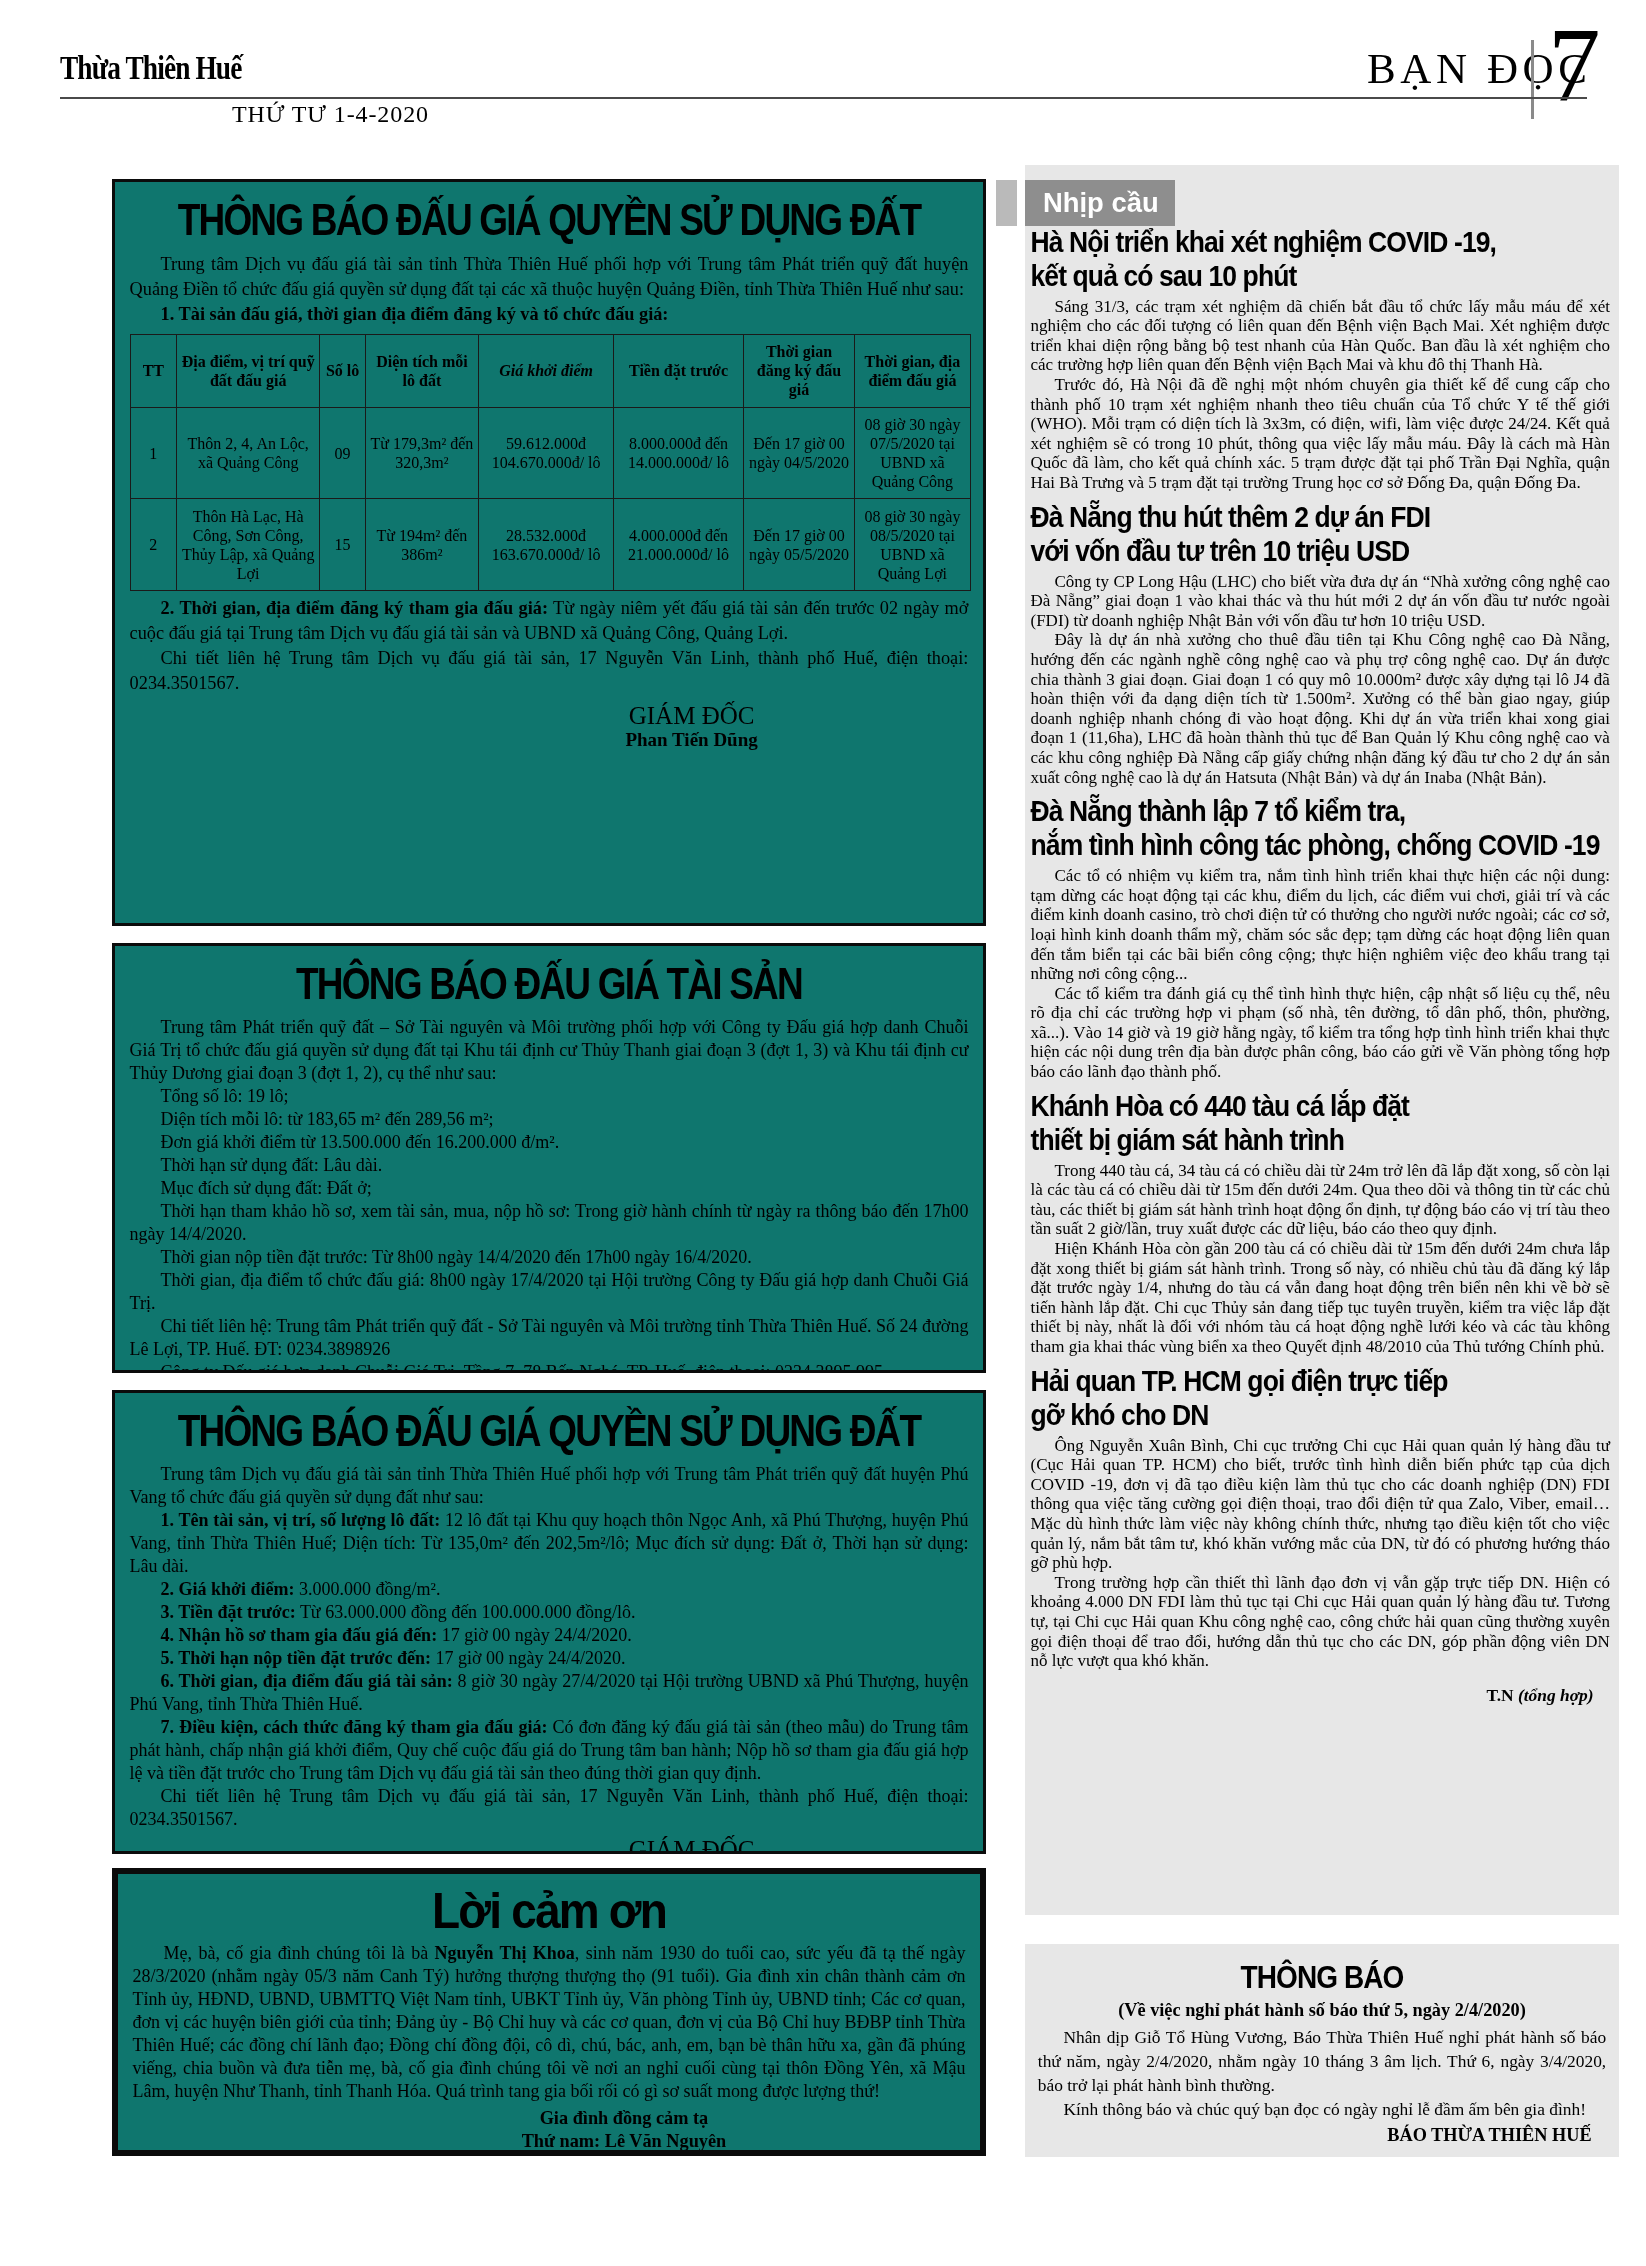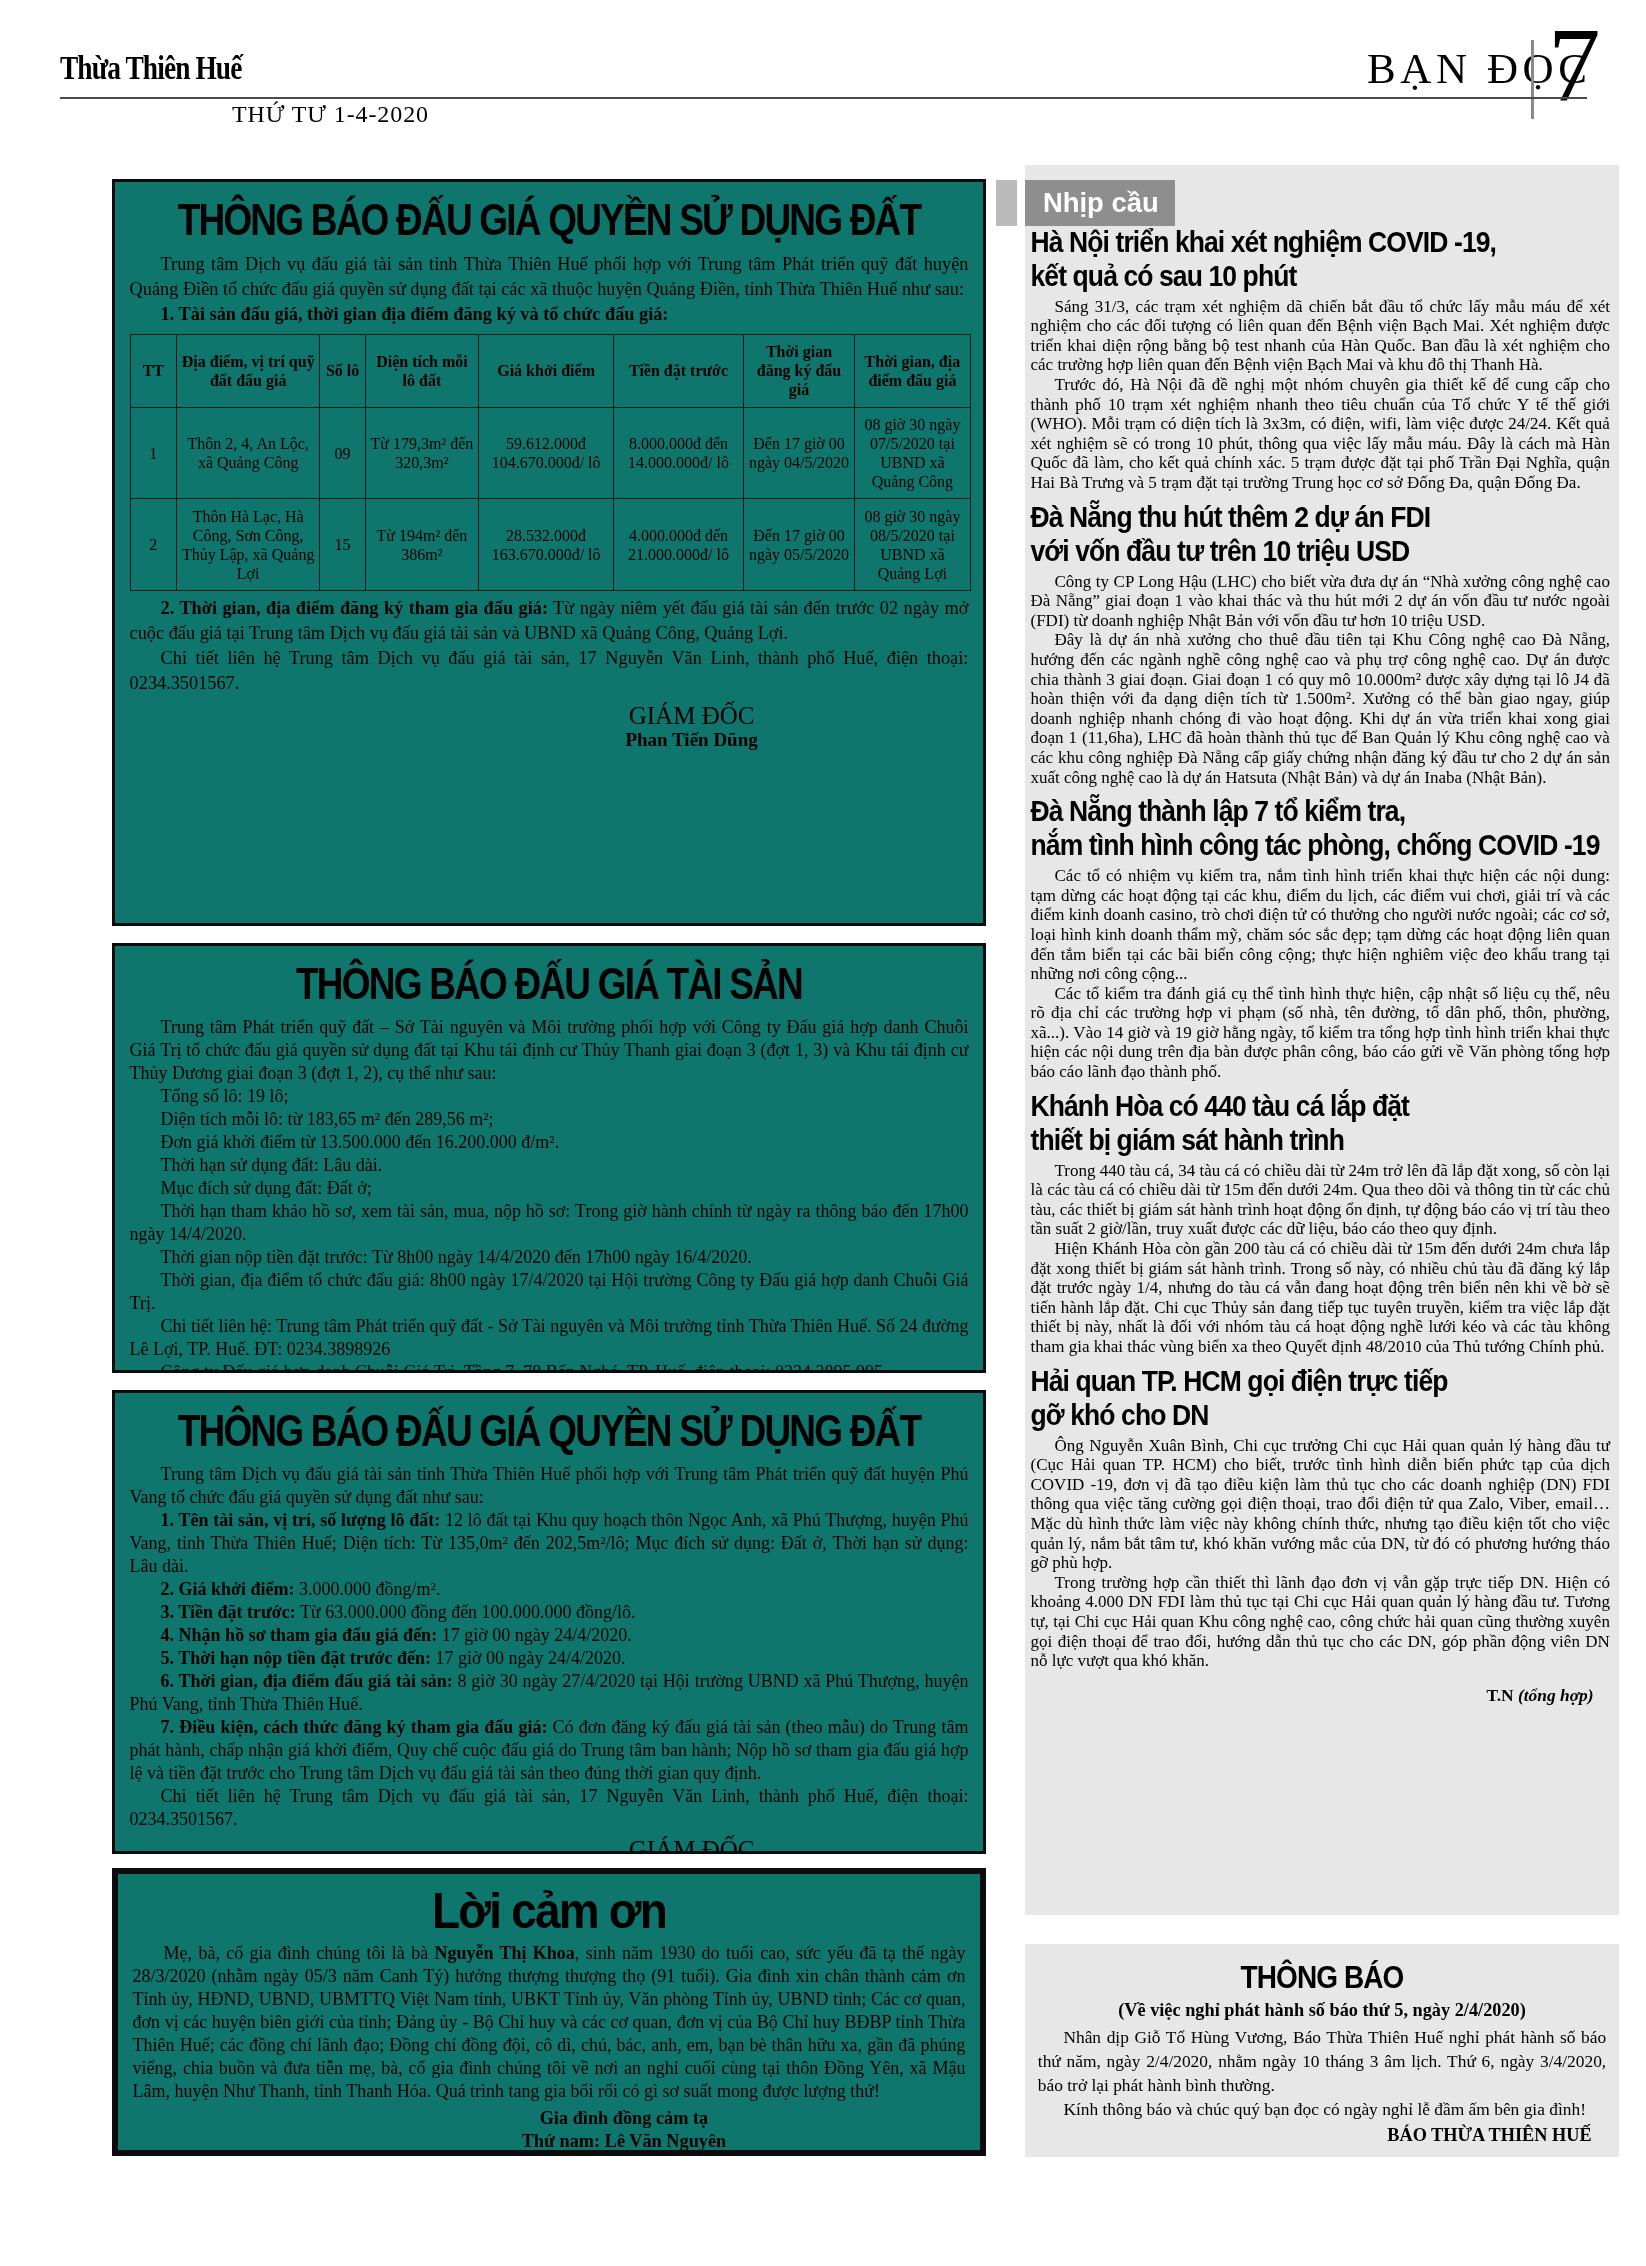--- a/index.html
+++ b/index.html
@@ -28,21 +28,21 @@
   .signer .s-title{font-weight:normal;font-size:25px;line-height:24px;}
   .signer .s-name{font-weight:bold;font-size:19px;line-height:24px;}
 
   
   table.auction{border-collapse:collapse;margin:7.3px auto 5.5px auto;width:841px;
                 font-size:16px;line-height:19px;}
   table.auction th,table.auction td{border:1.8px solid #1a1a1a;text-align:center;
                 vertical-align:middle;padding:7.3px 4.6px;}
   table.auction th{font-weight:bold;}
   .c0{width:40px;}.c1{width:155px;}.c2{width:40px;}.c3{width:115px;}
-  .c4{width:133px;}.c5{width:128px;}.c6{width:110px;}.c7{width:115px;}
+  .c4{width:133px;font-style:italic;}.c5{width:128px;}.c6{width:110px;}.c7{width:115px;}
 
   
   .thanks-title{text-align:center;font:bold 46px/1 "Liberation Sans",sans-serif;letter-spacing:-1.8px;
                 transform:scaleY(1.1);transform-origin:center top;margin:5.5px 0 11px;}
   .thanks-body{font-size:18px;line-height:23px;text-align:justify;text-indent:31px;margin:0;}
   .thanks-sign{margin:3.7px 0 0 38%;width:42%;text-align:center;font-weight:bold;
                font-size:18.3px;line-height:23px;}
 
   
   .panel{position:absolute;left:1025px;width:594px;background:#e7e7e7;box-sizing:border-box;overflow:hidden;}

